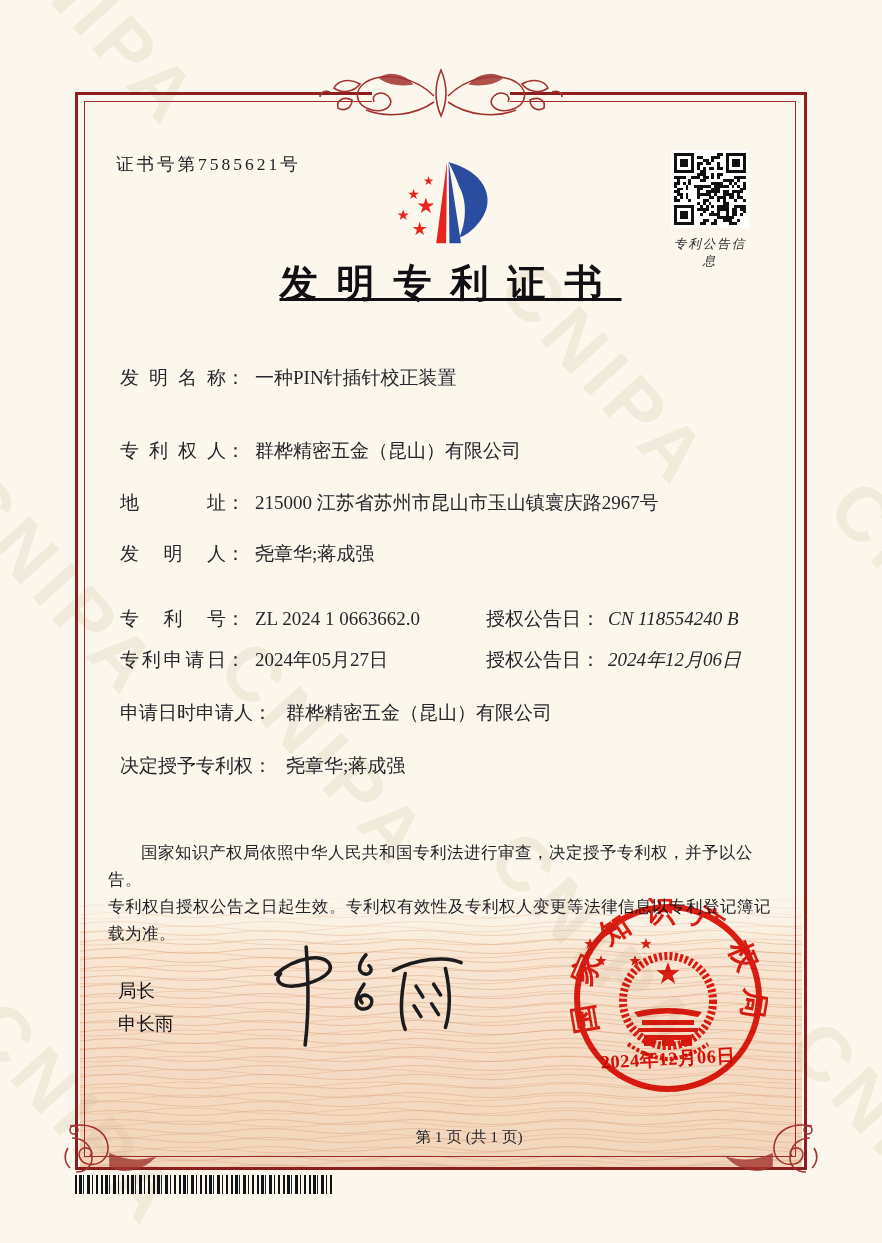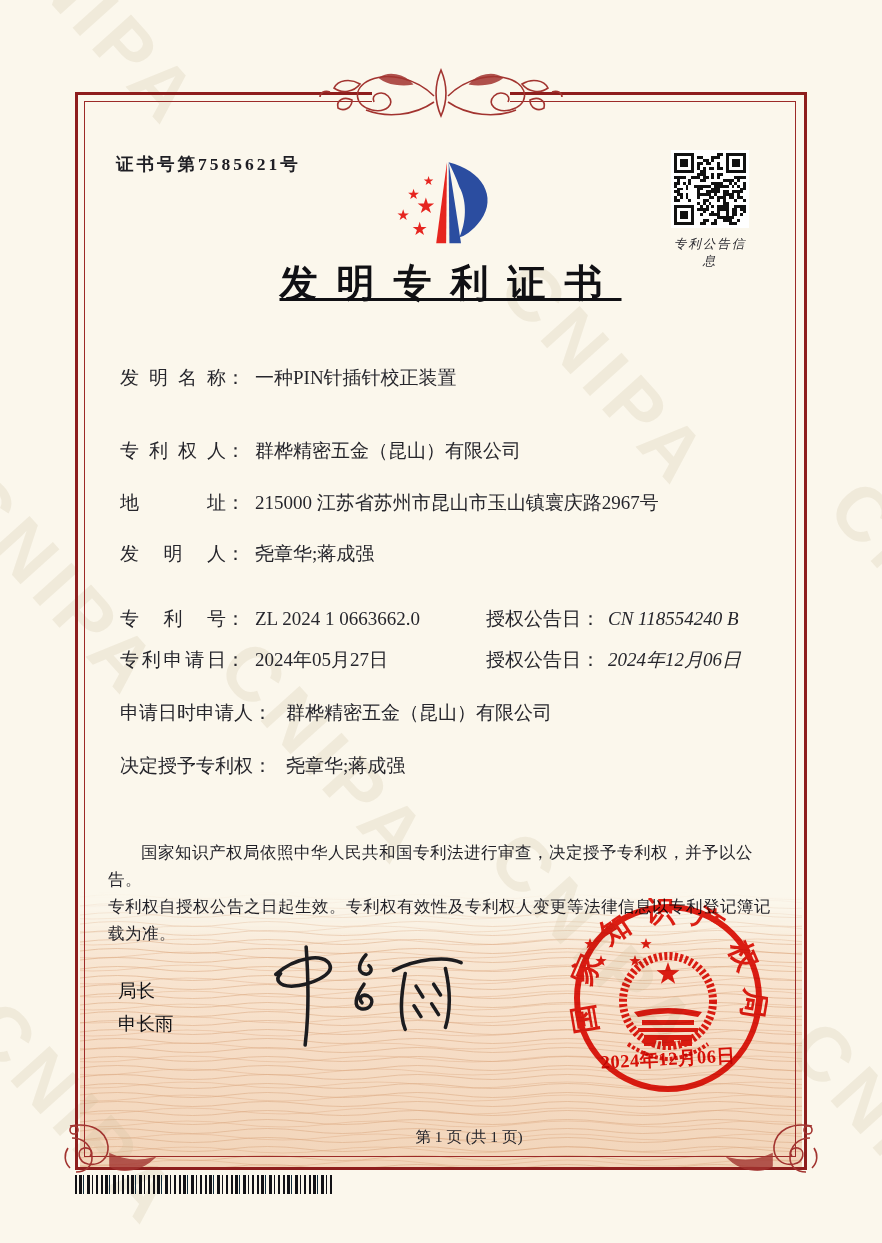--- a/index.html
+++ b/index.html
@@ -28,21 +28,21 @@
     border:3.5px solid #8e1e1d;
   }
   .frame-inner {
     position:absolute; z-index:2; left:84px; top:101px; width:710px; height:1054px;
     border:1.5px solid #9c2a28;
   }
   .ornament { position:absolute; z-index:3; pointer-events:none; }
   
   .cert-number {
     position:absolute; z-index:4; left:116px; top:152px;
-    font-size:17.5px; letter-spacing:3px; color:#1e1e24;font-weight:bold;
+    font-size:17.5px; letter-spacing:3px; color:#1e1e24;
   }
   .logo { position:absolute; z-index:4; left:380px; top:140px; width:124px; height:122px; }
   .qr-wrap { position:absolute; z-index:4; left:669px; top:150px; width:82px; text-align:center; }
   .qr-box { width:78px; height:78px; background:#fff; padding:3px; box-sizing:border-box; margin:0 auto; }
   .qr-caption { margin-top:8px; font-size:12.5px; letter-spacing:2px; color:#2a2a30; font-style:italic; }
   .doc-title {
     position:absolute; z-index:4; left:75px; top:258px; width:732px; text-align:center;
     font-size:38px; font-weight:600; letter-spacing:19px; text-indent:19px; color:#101014;text-decoration:underline;
   }
   

